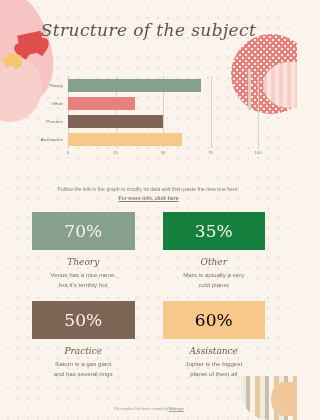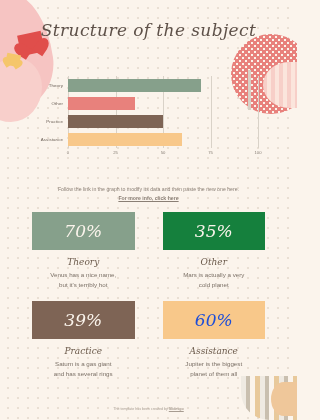--- a/index.html
+++ b/index.html
@@ -127,24 +127,24 @@
   #note a{color:#8A7F75;font-weight:bold;text-decoration:underline;}
 
   
   #cards{
     position:absolute;left:32px;top:212px;width:233px;z-index:3;
     display:grid;grid-template-columns:1fr 1fr;column-gap:28px;row-gap:12px;
   }
   .card{text-align:center;}
   .swatch{
     height:38px;display:flex;align-items:center;justify-content:center;
-    font-family:"DejaVu Serif", serif;font-style:italic;
+    font-family:"DejaVu Serif", serif;
     font-size:17px;color:#FBF4EC;
   }
-  .swatch.dark-text{color:#1d4ed8;}
+  .swatch.dark-text{color:#000000;}
   .card-title{
     font-family:"DejaVu Serif", serif;font-style:italic;
     font-size:9px;color:#6B5A4B;margin-top:7px;
   }
   .card-desc{
     font-size:6.2px;color:#7A6F65;line-height:1.55;margin-top:3px;
   }
 
   
   #footer{
@@ -223,21 +223,21 @@
   </div>
   <div class="card">
     <div class="swatch" id="sw1" style="background: #15803d;">35%</div>
     <div class="card-title">Other</div>
     <div class="card-desc">
       <span>Mars is actually a very</span><br>
       <span>cold planet</span>
     </div>
   </div>
   <div class="card">
-    <div class="swatch" id="sw2" style="background: rgb(126, 100, 85);">39%</div>
+    <div class="swatch" id="sw2" style="background: rgb(126, 100, 85);">50%</div>
     <div class="card-title">Practice</div>
     <div class="card-desc">
       <span>Saturn is a gas giant</span><br>
       <span>and has several rings</span>
     </div>
   </div>
   <div class="card">
     <div class="swatch dark-text" id="sw3" style="background: rgb(248, 200, 138);">60%</div>
     <div class="card-title">Assistance</div>
     <div class="card-desc">

